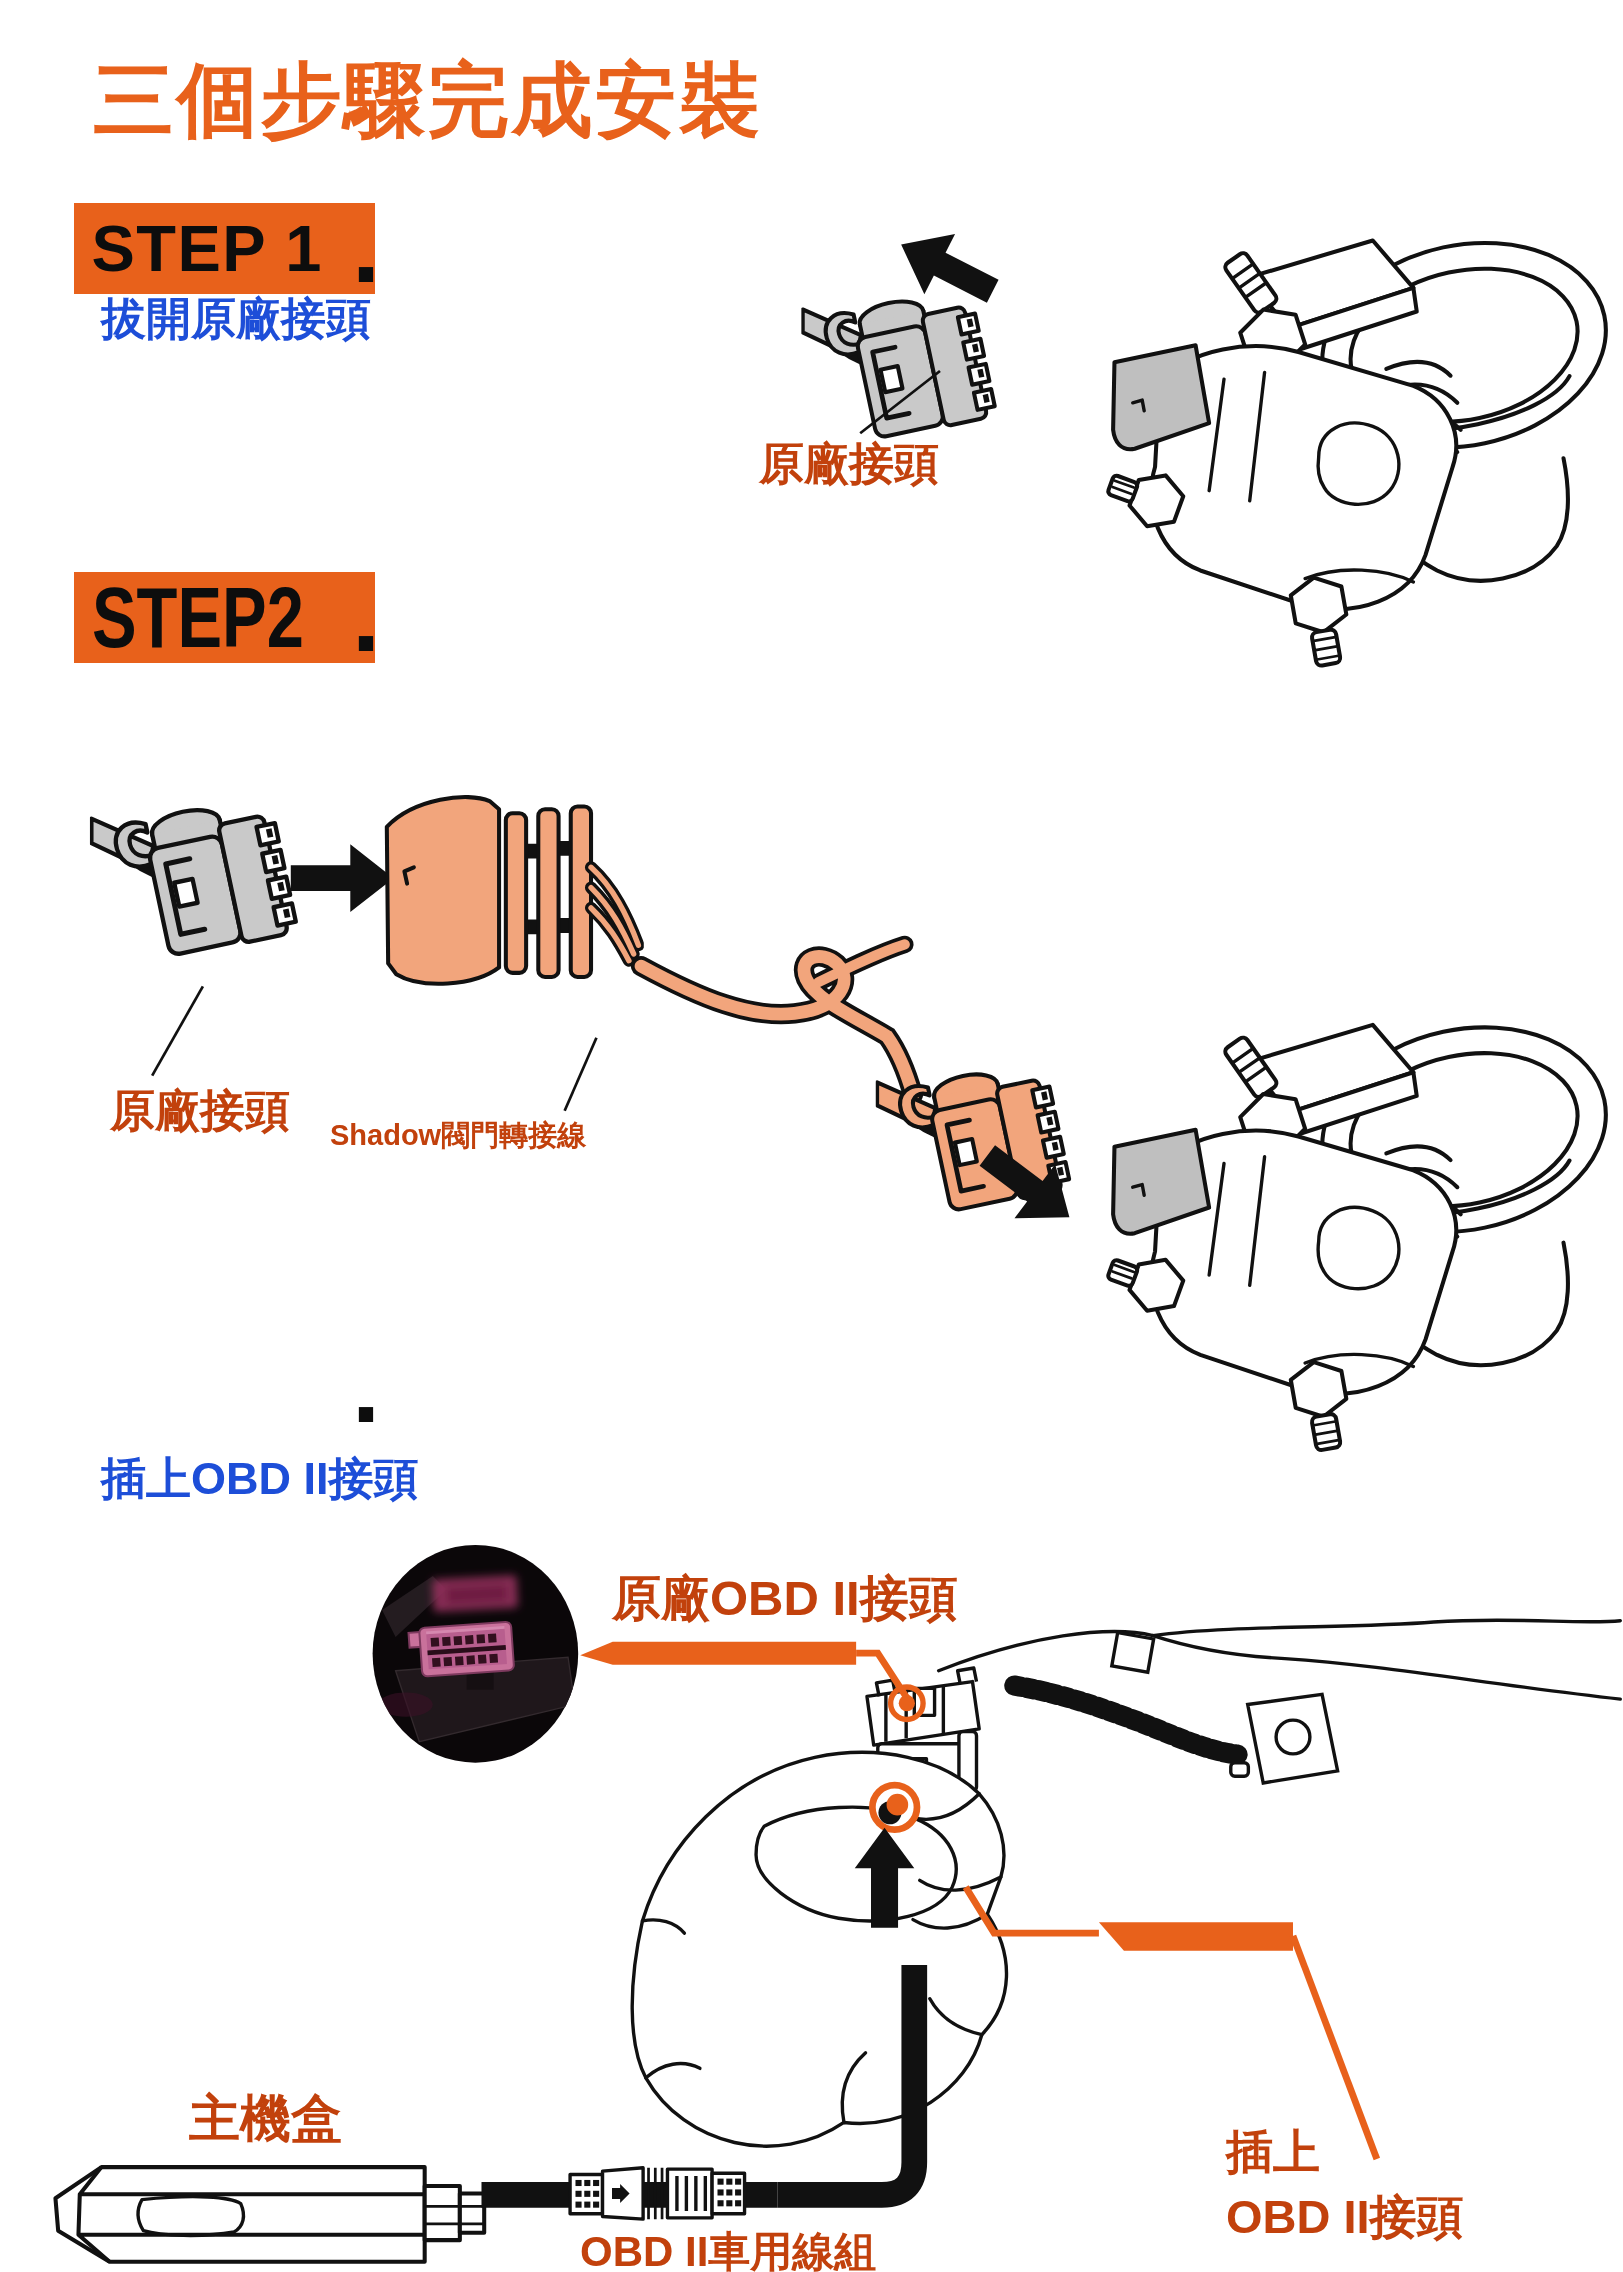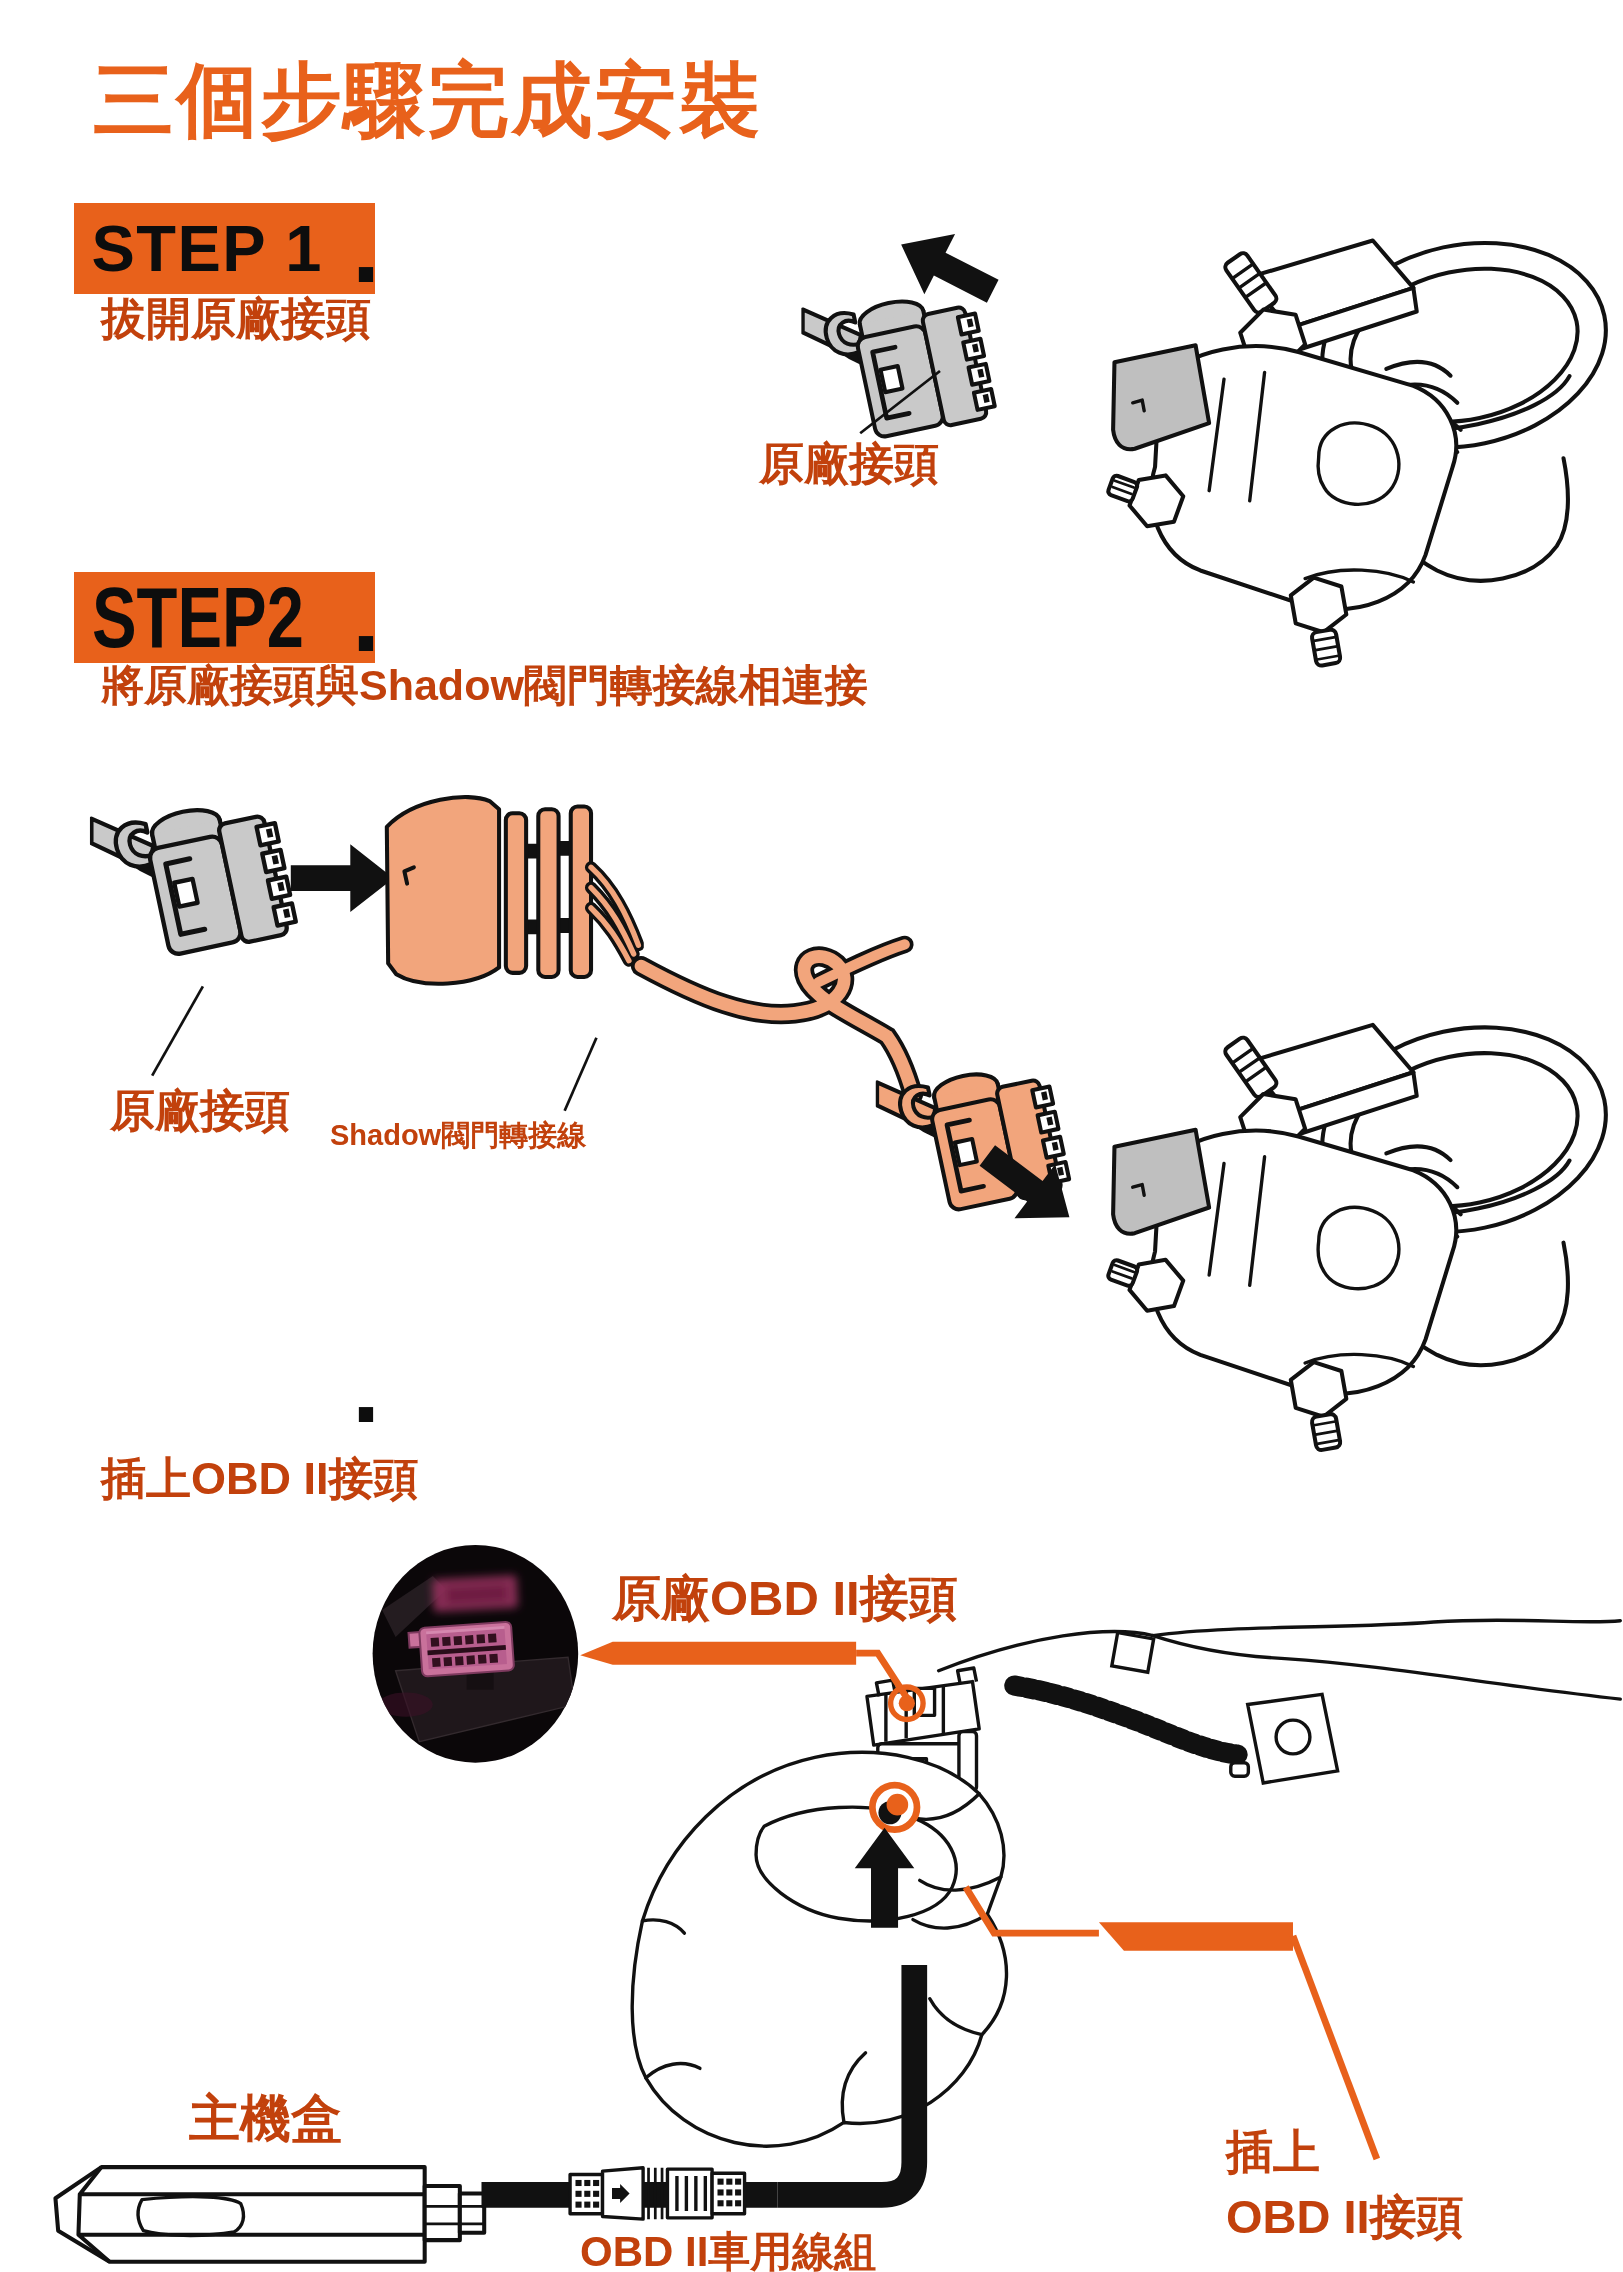--- a/index.html
+++ b/index.html
@@ -5,21 +5,21 @@
   html,body{margin:0;padding:0;background:#fff;}
   .page{position:relative;width:1623px;height:2273px;background:#ffffff;overflow:hidden;
         font-family:"Liberation Sans","DejaVu Sans",sans-serif;}
   .abs{position:absolute;white-space:nowrap;}
   .title{left:93px;top:47px;font-size:81px;font-weight:900;color:#E8611B;letter-spacing:2.7px;font-family:Liberation Mono, monospace;}
   .badge{width:301px;height:91px;background:#E8611B;display:flex;align-items:center;
          padding-left:17.6px;box-sizing:border-box;}
   .badge .bt{font-size:65px;font-weight:900;color:#0d0d0d;letter-spacing:1.4px;}
   .badge.cond .bt{font-size:76px;letter-spacing:0;transform:scale(.88,1.12);transform-origin:left center;}
   .period{font-size:101px;font-weight:900;color:#0d0d0d;line-height:1;}
-  .sub{font-weight:bold;color:#c2410c;}
+  .sub{font-weight:bold;color:#1d4ed8;}
   .lab{font-weight:bold;color:#c2410c;}
   #b1{left:74px;top:203px;} #p1{left:352px;top:197px;}
   #s1sub{left:101px;top:289px;font-size:45px;}
   #b2{left:74px;top:572px;} #p2{left:352px;top:566px;}
   #s2sub{left:101px;top:657px;font-size:43px;}
   #b3{left:74px;top:1343px;} #p3{left:352px;top:1337px;}
   #s3sub{left:101px;top:1449px;font-size:45px;}
   #lab-s1{left:759px;top:434px;font-size:45px;}
   #lab-s2a{left:110px;top:1081px;font-size:45px;}
   #lab-s2b{left:330px;top:1116px;font-size:29px;}
@@ -315,21 +315,20 @@
   <span class="bt">STEP 1</span>
 </div>
 <div class="abs period" id="p1">.</div>
 <div class="abs sub" id="s1sub">拔開原廠接頭</div>
 <div class="abs lab" id="lab-s1">原廠接頭</div>
 
 <div class="abs badge cond" id="b2">
   <span class="bt">STEP2</span>
 </div>
 <div class="abs period" id="p2">.</div>
-<div class="abs sub" id="s2sub">將原廠接頭與Shadow閥門轉接線相連接</div>
 <div class="abs lab" id="lab-s2a">原廠接頭</div>
 <div class="abs lab" id="lab-s2b">Shadow閥門轉接線</div>
 
 <div class="abs period" id="p3">.</div>
 <div class="abs lab" id="lab-s3a">原廠OBD II接頭</div>
 <div class="abs sub" id="s3sub">插上OBD II接頭</div>
 <div class="abs lab" id="lab-box">主機盒</div>
 <div class="abs lab" id="lab-cable">OBD II車用線組</div>
 <div class="abs lab" id="lab-plug1">插上</div>
 <div class="abs lab" id="lab-plug2">OBD II接頭</div>

